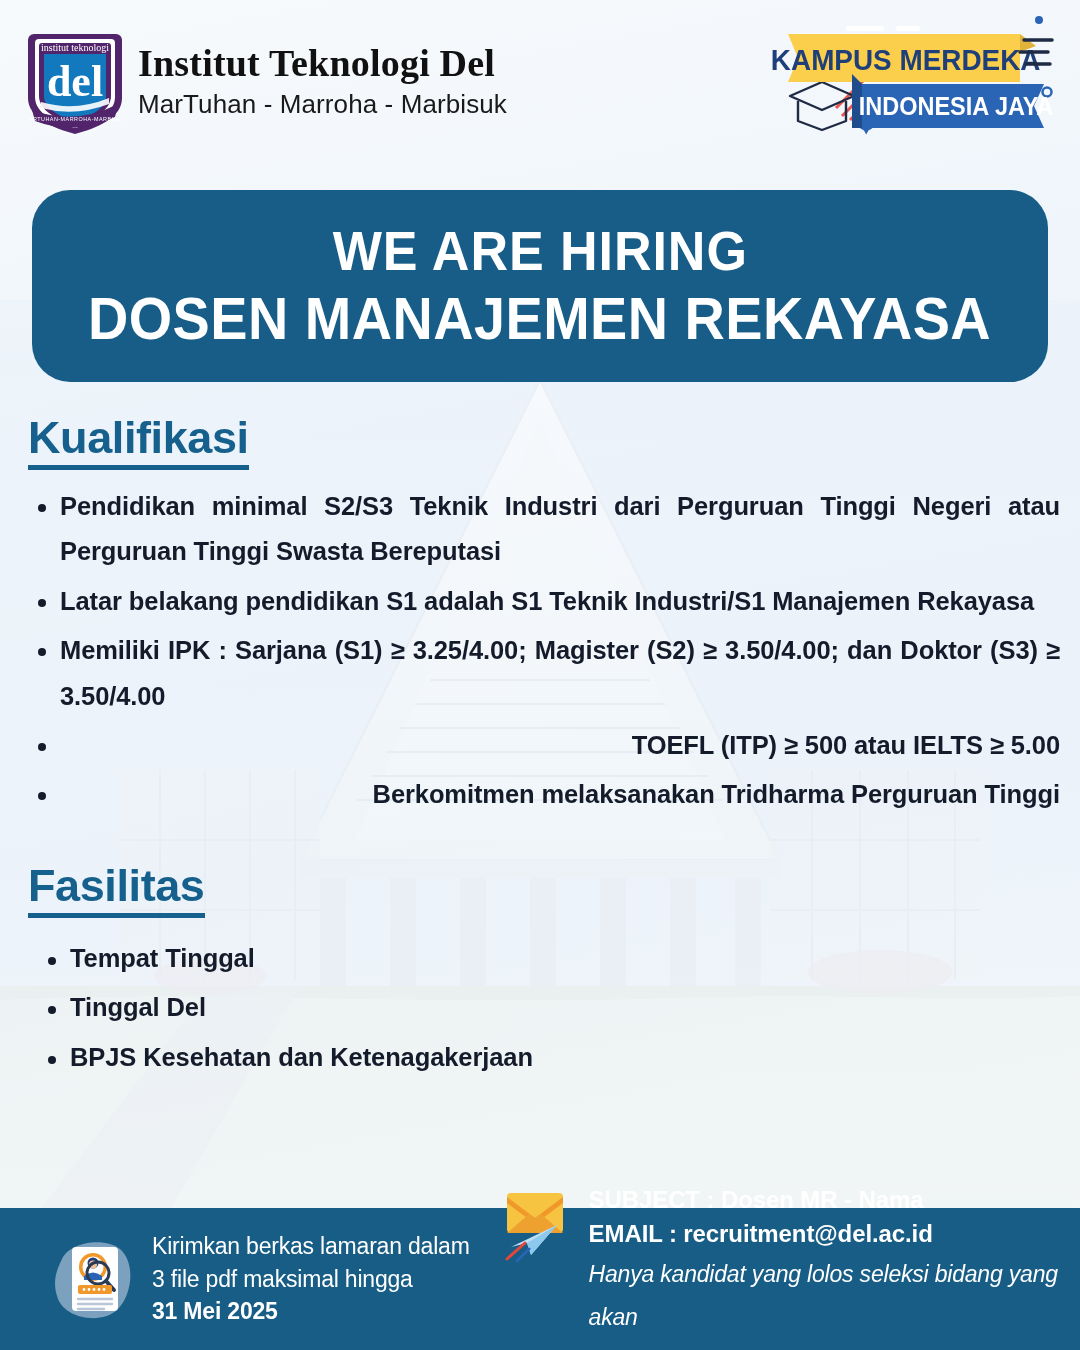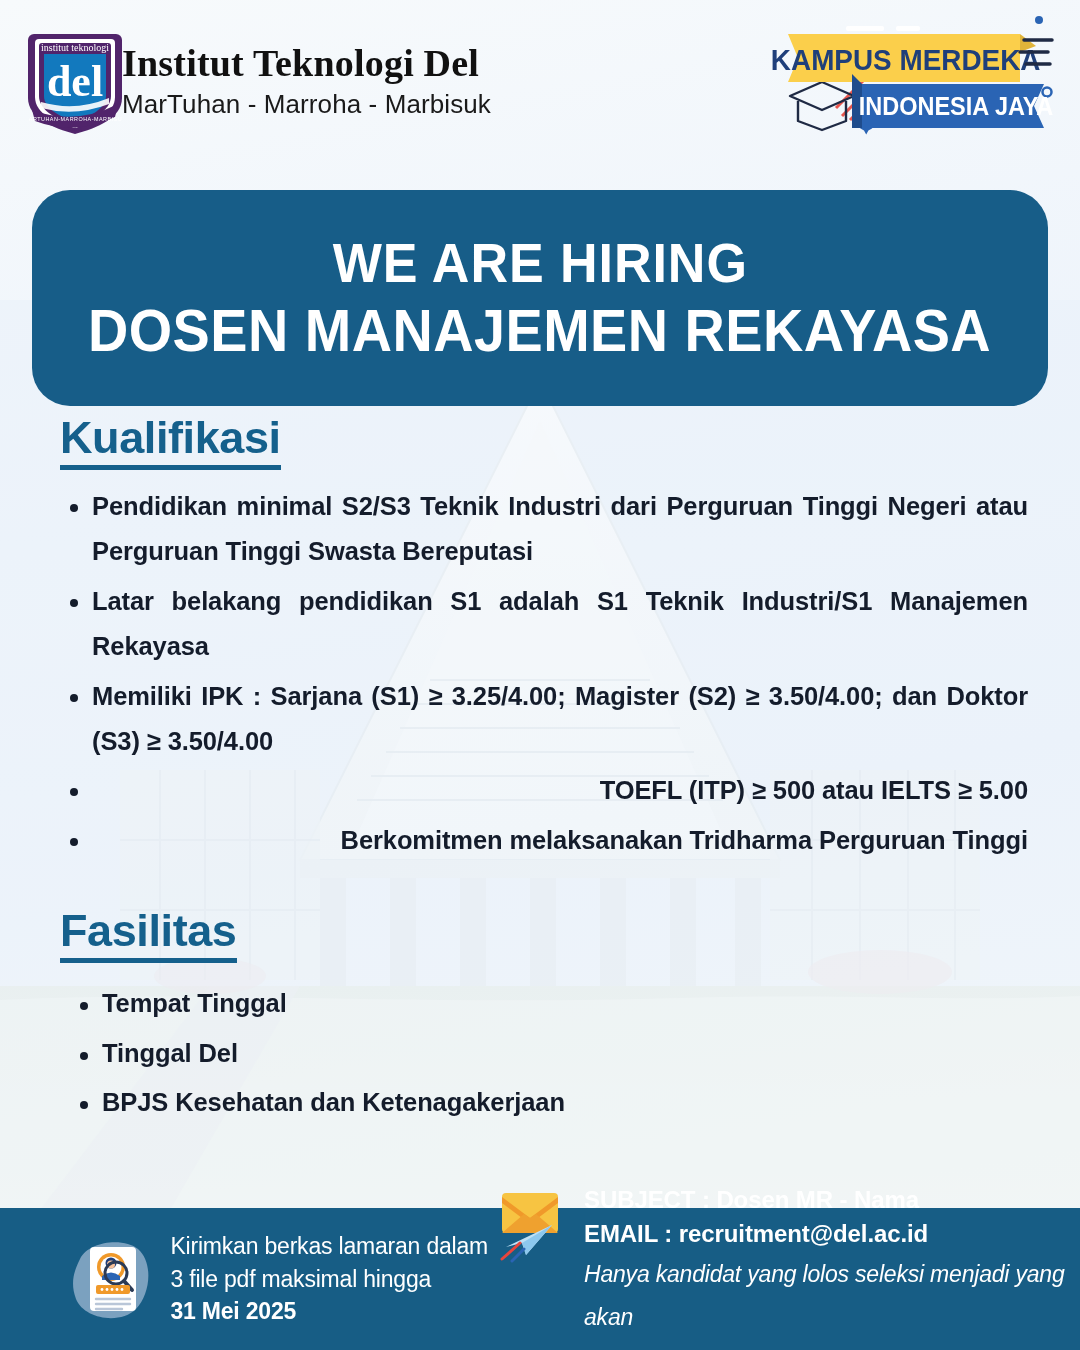--- a/index.html
+++ b/index.html
@@ -40,20 +40,21 @@
     top: 0; left: 0;
     width: 1080px; height: 160px;
     z-index: 3;
     display: flex;
     align-items: center;
   }
   .brand {
     display: flex;
     align-items: center;
     margin-left: 28px;
+    gap: 16px;
   }
   .logo-mark {
     width: 94px; height: 112px;
     position: relative;
     flex: none;
   }
   .brand-text { padding-top: 4px; }
   .brand-title {
     font-family: "Liberation Serif", serif;
     font-weight: bold;
@@ -72,21 +73,21 @@
   .km-logo {
     position: absolute;
     right: 22px; top: 8px;
     width: 290px; height: 128px;
   }
 
   
   .hiring-banner {
     position: absolute;
     left: 32px; top: 190px;
-    width: 1016px; height: 216px;
+    width: 1016px; height: 192px;
     background: #175d88;
     border-radius: 38px;
     z-index: 3;
     display: flex;
     flex-direction: column;
     align-items: center;
     justify-content: center;
     gap: 2px;
   }
   .hiring-line1 {
@@ -107,21 +108,21 @@
     line-height: 1.12;
     white-space: nowrap;
   }
 
   
   .content {
     position: absolute;
     top: 412px; left: 0;
     width: 1080px;
     z-index: 3;
-    padding: 0 52px;
+    padding: 0 20px;
   }
 
   .section-title {
     display: inline-block;
     color: #15608c;
     font-weight: bold;
     font-size: 45px;
     letter-spacing: -0.4px;
     border-bottom: 5px solid #15608c;
     padding-bottom: 1px;
@@ -173,21 +174,20 @@
     z-index: 4;
     display: flex;
     align-items: center;
   }
   .footer-left {
     display: flex;
     align-items: center;
     margin-left: 48px;
     gap: 12px;
     width: 470px;
-    justify-content: flex-end;
   }
   .cv-icon { width: 92px; height: 92px; flex: none; }
   .footer-left-text {
     color: #ffffff;
     font-size: 23px;
     line-height: 1.42;
     letter-spacing: -.2px;
   }
   .footer-left-text b { font-weight: bold; }
 
@@ -416,20 +416,20 @@
         <path d="M6,12 L34,33 L62,12 L62,18 L34,39 L6,18 Z" fill="#f0992a"></path>
         <path d="M6,48 L28,29 L34,33 L40,29 L62,48 Z" fill="#efa12f"></path>
         <path d="M10,62 L56,40 L30,70 L26,58 Z" fill="#bfe0f5"></path>
         <path d="M26,58 L56,40 L30,70 Z" fill="#8dc8ee"></path>
         <line x1="6" y1="74" x2="24" y2="58" stroke="#e8453c" stroke-width="3" stroke-linecap="round"></line>
         <line x1="16" y1="76" x2="28" y2="64" stroke="#2a64b4" stroke-width="3" stroke-linecap="round"></line>
       </svg>
       <div class="footer-right-text">
         <div class="fr-line">SUBJECT : Dosen MR - Nama</div>
         <div class="fr-line">EMAIL : recruitment@del.ac.id</div>
-        <div class="fr-note">Hanya kandidat yang lolos seleksi menjadi yang akan</div>
+        <div class="fr-note">Hanya kandidat yang lolos seleksi bidang yang akan</div>
         <div class="fr-note">dihubungi untuk seleksi berikutnya</div>
       </div>
     </div>
 
   </div>
 
 </div>
 
 </body></html>

